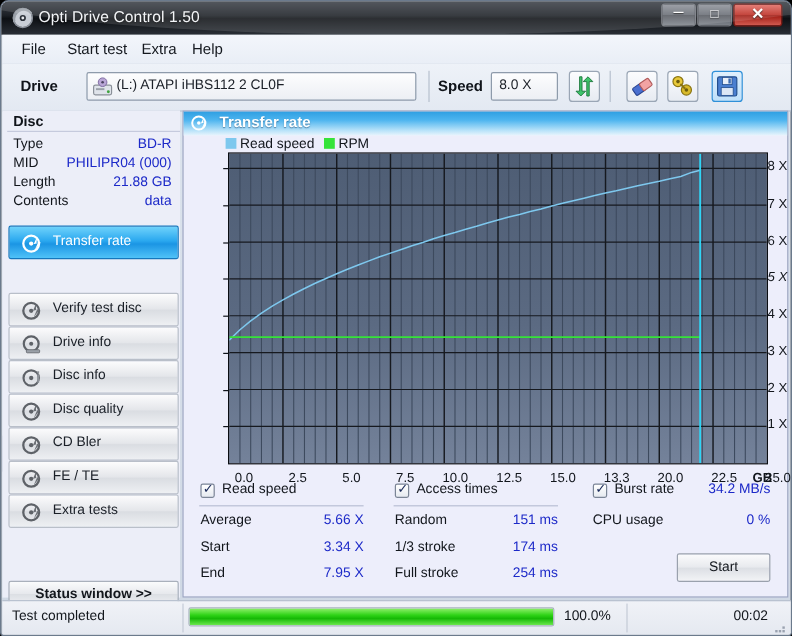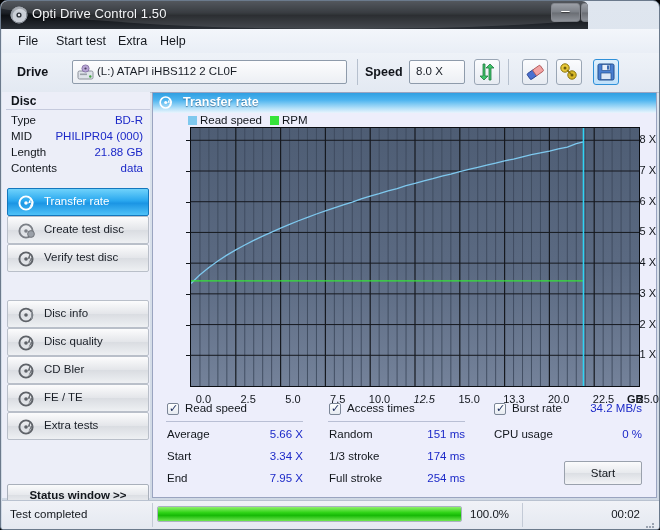--- a/index.html
+++ b/index.html
@@ -9,21 +9,21 @@
   #window{
     position:absolute;left:0;top:0;width:660px;height:530px;
     box-sizing:border-box;
     background:linear-gradient(180deg,#dfe6ef 0%,#cfd8e4 100%);
     border:1px solid #6b7a8c;
     border-radius:7px 7px 3px 3px;
     overflow:hidden;
   }
   
   #titlebar{
-    position:absolute;left:0;top:0;width:587px;height:28px;
+    position:absolute;left:0;top:0;width:660px;height:28px;
     background:linear-gradient(180deg,#3a3f46 0%,#1c2026 42%,#0d1014 52%,#2a2f36 100%);
     border-radius:6px 6px 0 0;
     overflow:hidden;
   }
   #titlebar:after{
     content:"";position:absolute;left:-40px;top:-46px;width:760px;height:74px;
     border-radius:50%;
     background:rgba(255,255,255,.13);
   }
   #title-icon{
@@ -343,42 +343,42 @@
       <span class="tab-icon">
         <svg width="18" height="18" viewBox="0 0 18 18">
           <circle cx="8" cy="9" r="6.6" fill="none" stroke="#ffffff" stroke-width="1.9"></circle>
           <circle cx="8" cy="9" r="1.8" fill="#ffffff"></circle>
           <path d="M13 3 L10 9.5 L13.6 8.6 L10.6 15 L16 7.6 L12.4 8.4 Z" fill="#ffffff"></path>
         </svg>
       </span>
       <span class="tab-label">Transfer rate</span>
     </div>
 
-    <div class="tab" style="top:124px">
-      <span class="tab-icon">
-        <svg width="18" height="18" viewBox="0 0 18 18">
-          <circle cx="8" cy="9" r="6.6" fill="none" stroke="#7b7f86" stroke-width="1.9"></circle>
-          <circle cx="8" cy="9" r="1.8" fill="#7b7f86"></circle>
-          <circle cx="13" cy="12" r="3.4" fill="#9aa0a8" stroke="#63676d" stroke-width=".8"></circle>
-        </svg>
-      </span>
-      <span class="tab-label">Create test disc</span>
-    </div>
 
     <div class="tab" style="top:152px">
       <span class="tab-icon">
         <svg width="18" height="18" viewBox="0 0 18 18">
           <circle cx="8" cy="9" r="6.6" fill="none" stroke="#5e6268" stroke-width="1.9"></circle>
           <circle cx="8" cy="9" r="1.8" fill="#5e6268"></circle>
           <path d="M12 3 L9.5 9 L12.8 8.2 L10 14.6 L15.4 7.4 L12 8.2 Z" fill="#6c7076"></path>
         </svg>
       </span>
       <span class="tab-label">Verify test disc</span>
     </div>
 
+    <div class="tab" style="top:180px">
+      <span class="tab-icon">
+        <svg width="18" height="18" viewBox="0 0 18 18">
+          <circle cx="8" cy="8.5" r="6.2" fill="none" stroke="#5e6268" stroke-width="1.8"></circle>
+          <circle cx="8" cy="8.5" r="1.7" fill="#5e6268"></circle>
+          <rect x="4" y="13.4" width="11" height="2.6" rx=".7" fill="#9aa0a8" stroke="#63676d" stroke-width=".7"></rect>
+        </svg>
+      </span>
+      <span class="tab-label">Drive info</span>
+    </div>
 
     <div class="tab" style="top:208px">
       <span class="tab-icon">
         <svg width="18" height="18" viewBox="0 0 18 18">
           <circle cx="8" cy="9" r="6.4" fill="none" stroke="#5e6268" stroke-width="1.8"></circle>
           <circle cx="8" cy="9" r="1.8" fill="#5e6268"></circle>
           <rect x="13" y="6" width="1.6" height="7" fill="#8d9299"></rect>
           <rect x="13" y="3.4" width="1.6" height="1.7" fill="#8d9299"></rect>
         </svg>
       </span>
@@ -516,36 +516,36 @@
       </div>
       <div id="axis-y">
           <div class="ylab" style="top: 221.286px;">1 X</div>
           <div class="ytick" style="left: 33px; top: 228.286px;"></div>
           <div class="ylab" style="top: 190.571px;">2 X</div>
           <div class="ytick" style="left: 33px; top: 197.571px;"></div>
           <div class="ylab" style="top: 159.857px;">3 X</div>
           <div class="ytick" style="left: 33px; top: 166.857px;"></div>
           <div class="ylab" style="top: 129.143px;">4 X</div>
           <div class="ytick" style="left: 33px; top: 136.143px;"></div>
-          <div class="ylab" style="top: 98.4286px;">5 X</div>
+          <div class="ylab" style="top: 98.4286px; font-style: italic;">5 X</div>
           <div class="ytick" style="left: 33px; top: 105.429px;"></div>
           <div class="ylab" style="top: 67.7143px;">6 X</div>
           <div class="ytick" style="left: 33px; top: 74.7143px;"></div>
           <div class="ylab" style="top: 37px;">7 X</div>
           <div class="ytick" style="left: 33px; top: 44px;"></div>
           <div class="ylab" style="top: 6.28571px;">8 X</div>
           <div class="ytick" style="left: 33px; top: 13.2857px;"></div>
         </div>
       <div id="axis-x">
           <div class="xlab" style="left: 18px;">0.0</div>
           <div class="xlab" style="left: 62.8px;">2.5</div>
           <div class="xlab" style="left: 107.6px;">5.0</div>
           <div class="xlab" style="left: 152.4px;">7.5</div>
           <div class="xlab" style="left: 197.2px;">10.0</div>
-          <div class="xlab" style="left: 242px; font-style: italic;">12.5</div>
+          <div class="xlab" style="left: 242px;">12.5</div>
           <div class="xlab" style="left: 286.8px;">15.0</div>
           <div class="xlab" style="left: 331.6px;">13.3</div>
           <div class="xlab" style="left: 376.4px;">20.0</div>
           <div class="xlab" style="left: 421.2px;">22.5</div>
           <div class="xlab" style="left: 466px;">25.0</div>
         </div>
       <div id="xunit">GB</div>
     </div>
 
     <div id="results">

